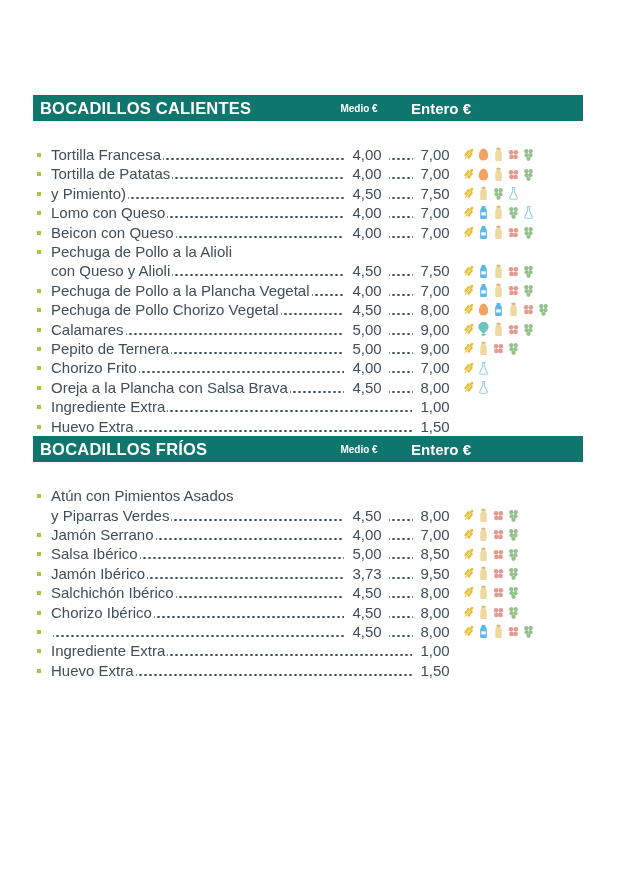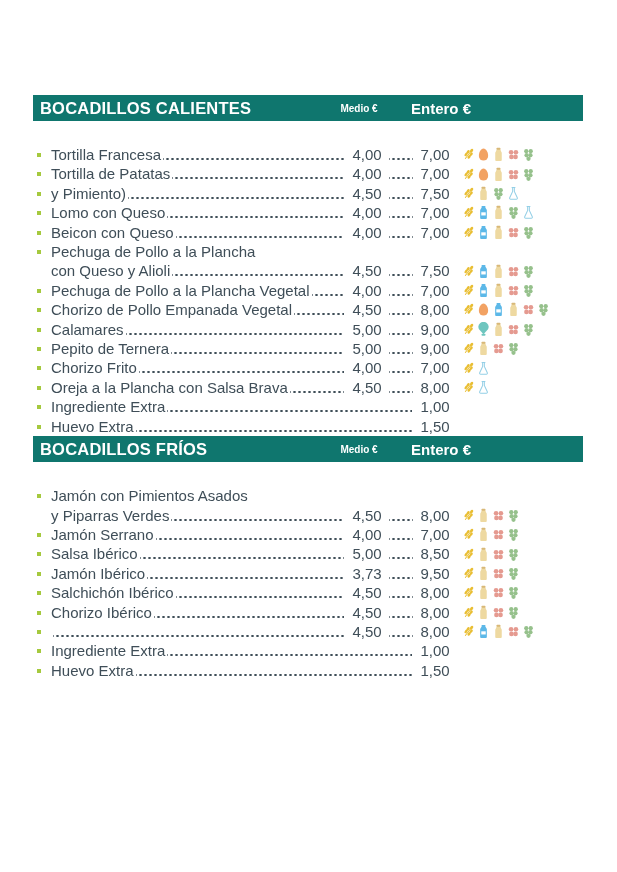--- a/index.html
+++ b/index.html
@@ -320,21 +320,21 @@
                     </g>
                   </svg>
                 </span>
               </span>
             </div>
           </div>
         </div>
         <div class="row">
           <span class="bullet"></span>
           <div class="row-body">
-            <div class="name-line">Pechuga de Pollo a la Plancha</div>
+            <div class="name-line">Pechuga de Pollo a la Alioli</div>
             <div class="price-line">
               <span class="pname">con Queso y Alioli</span>
               <span class="leader"></span>
               <span class="price medio">4,50</span>
               <span class="middots"></span>
               <span class="price entero">7,50</span>
               <span class="icons">
                 <span>
                   <svg width="13" height="15" viewBox="0 0 14 16">
                     <g fill="#e9be33" transform="rotate(38 7 8)">
@@ -440,21 +440,21 @@
                   </svg>
                 </span>
               </span>
             </div>
           </div>
         </div>
         <div class="row">
           <span class="bullet"></span>
           <div class="row-body">
             <div class="price-line">
-              <span class="pname">Chorizo de Pollo Empanada Vegetal</span>
+              <span class="pname">Pechuga de Pollo Chorizo Vegetal</span>
               <span class="leader"></span>
               <span class="price medio">4,50</span>
               <span class="middots"></span>
               <span class="price entero">8,00</span>
               <span class="icons">
                 <span>
                   <svg width="13" height="15" viewBox="0 0 14 16">
                     <g fill="#e9be33" transform="rotate(38 7 8)">
                       <rect x="6.5" y="2" width="1" height="12" rx=".5"></rect>
                       <ellipse cx="7" cy="2.6" rx="1.5" ry="2.2"></ellipse>
@@ -706,21 +706,21 @@
       </div>
       <div class="bar bar-second">
         <span class="title">BOCADILLOS FRÍOS</span>
         <span class="medio">Medio €</span>
         <span class="entero">Entero €</span>
       </div>
       <div class="list">
         <div class="row">
           <span class="bullet"></span>
           <div class="row-body">
-            <div class="name-line">Jamón con Pimientos Asados</div>
+            <div class="name-line">Atún con Pimientos Asados</div>
             <div class="price-line">
               <span class="pname">y Piparras Verdes</span>
               <span class="leader"></span>
               <span class="price medio">4,50</span>
               <span class="middots"></span>
               <span class="price entero">8,00</span>
               <span class="icons">
                 <span>
                   <svg width="13" height="15" viewBox="0 0 14 16">
                     <g fill="#e9be33" transform="rotate(38 7 8)">

